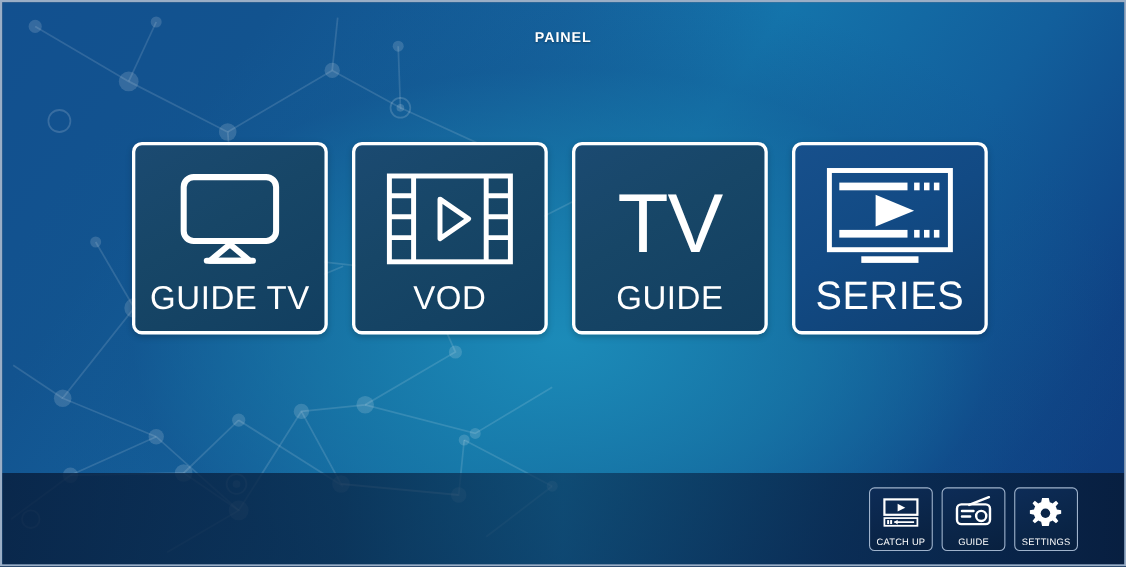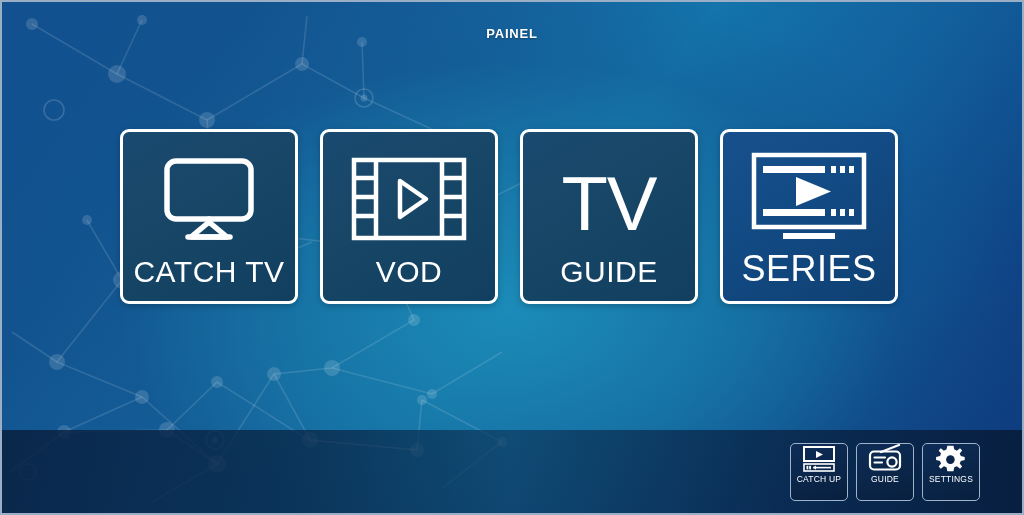--- a/index.html
+++ b/index.html
@@ -139,21 +139,21 @@
     flex: 1 1 auto;
     display: flex;
     align-items: center;
     justify-content: center;
     width: 100%;
   }
   .action-label {
     color: #ffffff;
     font-size: 8.5px;
     letter-spacing: 0.2px;
-    padding-bottom: 16px;
+    padding-bottom: 3px;
     white-space: nowrap;
   }
 </style>
 </head>
 <body>
 
 <div id="screen">
 
   <svg id="bgnet" viewBox="0 0 1024 515" preserveAspectRatio="none">
     <g stroke="#ffffff" stroke-opacity="0.13" stroke-width="1.6" fill="none">
@@ -229,21 +229,21 @@
 
     <div class="tile">
       <div class="tile-icon">
         <svg width="108" height="92" viewBox="0 0 108 92" fill="none" stroke="#ffffff" stroke-width="5.5" stroke-linejoin="round" stroke-linecap="round">
           <rect x="12" y="8" width="84" height="58" rx="9"></rect>
           <path d="M54 66 L54 70"></path>
           <path d="M36 84 L54 69 L72 84 Z" fill="none"></path>
           <path d="M33 84 L75 84"></path>
         </svg>
       </div>
-      <div class="tile-label">CATCH TV</div>
+      <div class="tile-label">GUIDE TV</div>
     </div>
 
     <div class="tile">
       <div class="tile-icon">
         <svg width="118" height="88" viewBox="0 0 118 88" fill="none" stroke="#ffffff" stroke-width="4.5" stroke-linejoin="miter">
           <rect x="4" y="5" width="110" height="78"></rect>
           <path d="M26 5 L26 83"></path>
           <path d="M92 5 L92 83"></path>
           <path d="M4 23 L26 23 M4 42 L26 42 M4 61 L26 61"></path>
           <path d="M92 23 L114 23 M92 42 L114 42 M92 61 L114 61"></path>

